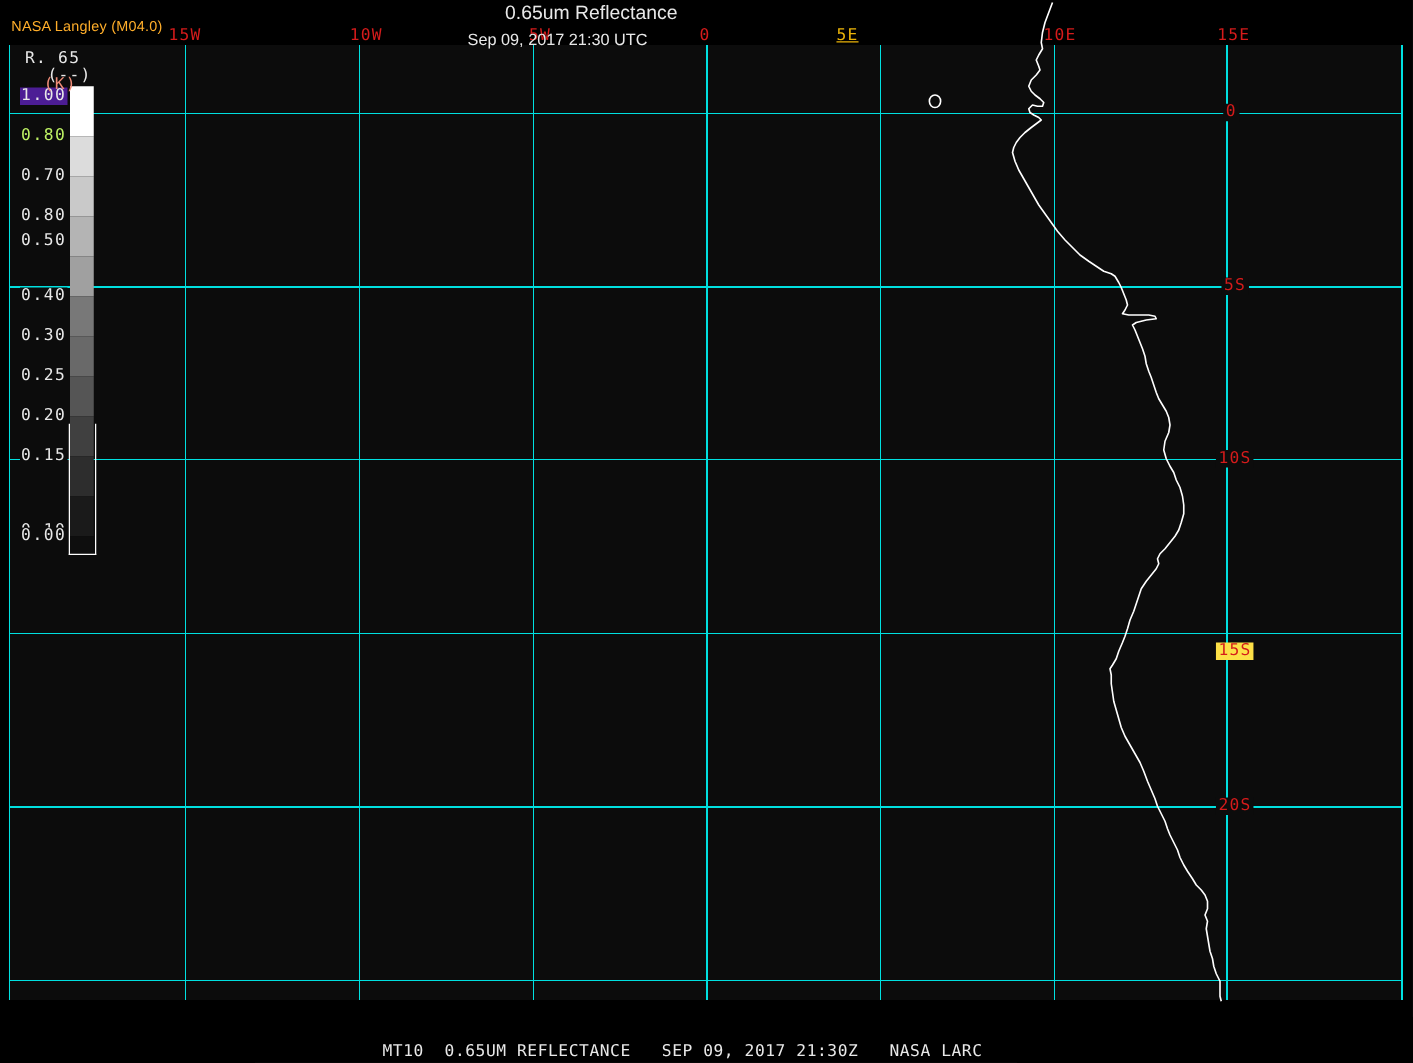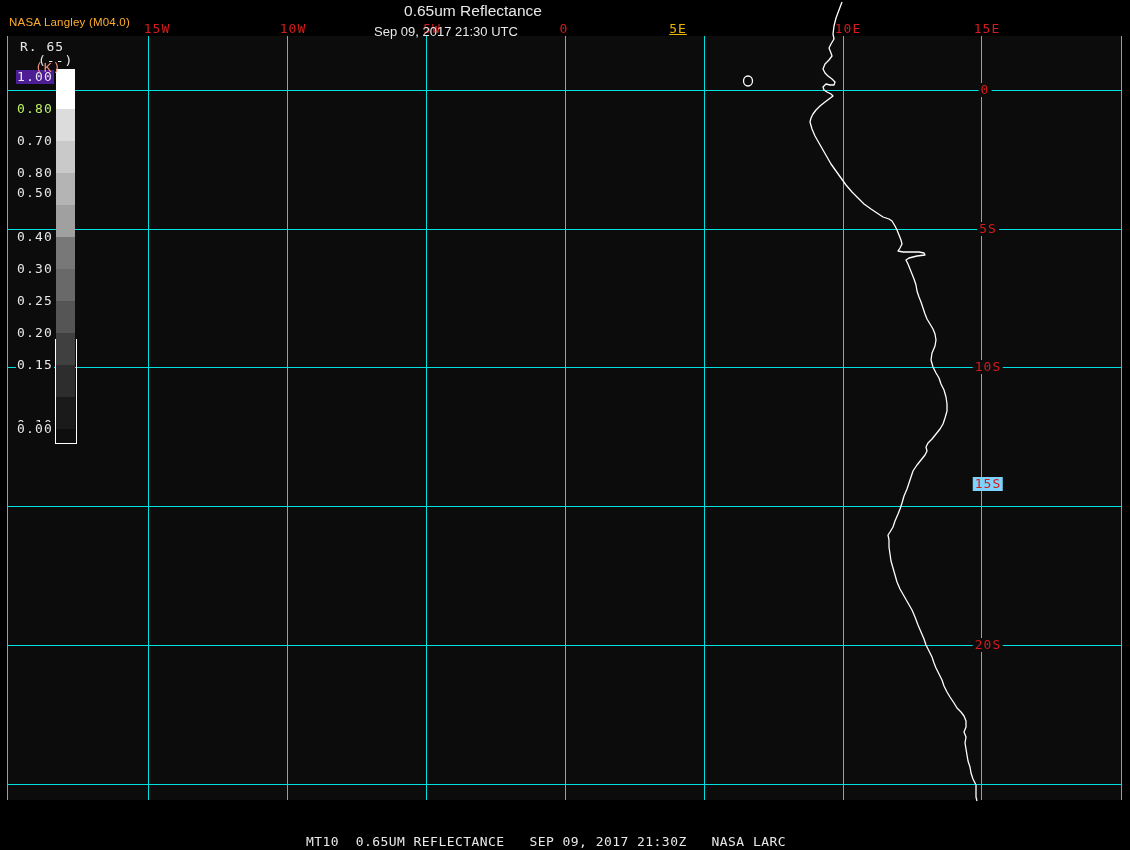--- a/index.html
+++ b/index.html
@@ -75,33 +75,33 @@
     <line x1="7" y1="784.5" x2="1121" y2="784.5" stroke="#00E0E0" stroke-width="1" shape-rendering="crispEdges"></line>
     <polyline points="842,2 839,10 836,18 834,26 833,34 834,39 831,44 829,48 831,53 832,56 829,60 825,64 823,69 825,73 828,76 832,79 835,82 834,85 830,85 826,84 823,87 824,90 827,92 831,94 833,96 829,99 825,102 820,106 816,110 813,114 811,118 810,122 812,129 815,136 819,143 823,150 827,157 831,164 836,171 841,178 846,185 852,192 858,198 864,204 871,209 877,213 883,217 889,219 892,221 895,226 897,230 899,235 901,240 902,244 900,248 898,251 903,252 911,252 919,252 924,253 925,255 917,256 909,258 906,260 908,264 910,269 912,274 914,279 916,285 917,291 919,297 921,302 923,308 925,314 927,319 930,324 933,329 935,334 936,340 935,346 932,353 931,360 933,367 936,373 939,378 941,384 944,390 946,397 947,404 947,411 945,418 943,424 940,429 936,434 932,439 928,443 926,447 927,451 925,455 921,460 917,465 913,471 911,477 909,483 907,489 904,496 902,503 900,509 898,514 895,521 893,527 890,532 888,535 889,540 889,547 890,554 891,561 893,568 895,575 897,582 900,589 904,596 908,603 912,610 915,617 918,625 921,632 924,639 926,645 929,651 932,657 934,663 936,668 939,674 942,680 944,686 947,692 950,697 954,703 957,708 961,712 964,716 966,721 966,727 964,732 966,737 965,743 966,749 967,755 968,761 970,767 971,773 973,779 976,785 976,791 976,797 977,801" fill="none" stroke="#FFFFFF" stroke-width="1.3" stroke-linejoin="round"></polyline>
     <ellipse cx="748" cy="81" rx="4.5" ry="5" fill="none" stroke="#FFFFFF" stroke-width="1.3"></ellipse>
   </svg>
 
 <div id="credit" style="color: rgb(255, 174, 42);">NASA Langley (M04.0)</div>
 <div id="map-title" style="color: rgb(232, 232, 232);">0.65um Reflectance</div>
 <div id="map-subtitle" style="color: rgb(232, 232, 232);">Sep 09, 2017 21:30 UTC</div>
 
 <div id="lon-labels">
-    <div class="lon-label" style="left: 157px; color: rgb(213, 27, 27);">15W</div>
+    <div class="lon-label" style="left: 148px; color: rgb(213, 27, 27);">15W</div>
     <div class="lon-label" style="left: 293px; color: rgb(213, 27, 27);">10W</div>
     <div class="lon-label" style="left: 432px; color: rgb(213, 27, 27);">5W</div>
     <div class="lon-label" style="left: 564px; color: rgb(213, 27, 27);">0</div>
     <div class="lon-label" style="left: 678px; color: #eab308; text-decoration: underline;">5E</div>
     <div class="lon-label" style="left: 848px; color: rgb(213, 27, 27);">10E</div>
     <div class="lon-label" style="left: 987px; color: rgb(213, 27, 27);">15E</div>
   </div>
 <div id="lat-labels">
     <div class="lat-label" style="left: 985px; top: 90px; color: rgb(213, 27, 27); background: rgb(12, 12, 12);">0</div>
     <div class="lat-label" style="left: 988px; top: 229px; color: rgb(213, 27, 27); background: rgb(12, 12, 12);">5S</div>
     <div class="lat-label" style="left: 988px; top: 367px; color: rgb(213, 27, 27); background: rgb(12, 12, 12);">10S</div>
-    <div class="lat-label" style="left: 988px; top: 484px; color: rgb(213, 27, 27); background: #7dd3fc;">15S</div>
+    <div class="lat-label" style="left: 988px; top: 521px; color: rgb(213, 27, 27); background: #fde047;">15S</div>
     <div class="lat-label" style="left: 988px; top: 645px; color: rgb(213, 27, 27); background: rgb(12, 12, 12);">20S</div>
   </div>
 
 <div id="cb-title" style="color: rgb(232, 232, 232);">R. 65</div>
 <div id="cb-units" style="color: rgb(232, 232, 232);">(--)</div>
 <div id="cb-units-k" style="color: rgb(240, 140, 120);">(K)</div>
 <div id="colorbar" style="left: 56px; top: 69px; width: 19px; height: 374px;">
     <div style="height: 40px; background: rgb(255, 255, 255);"></div>
     <div style="height: 32px; background: rgb(220, 220, 220);"></div>
     <div style="height: 32px; background: rgb(201, 201, 201);"></div>

